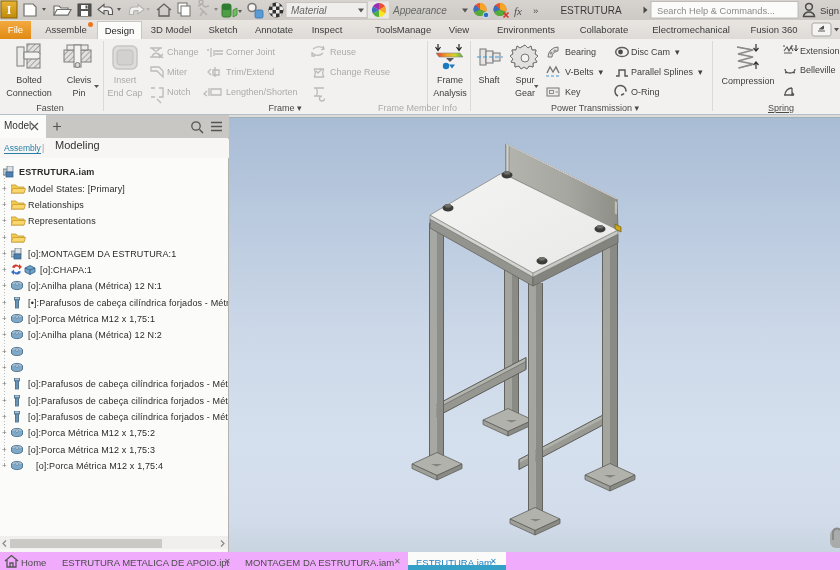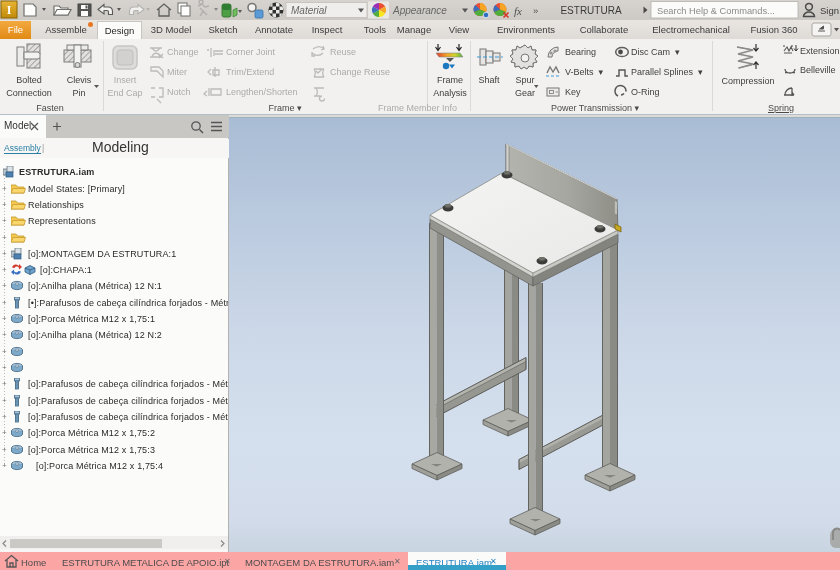--- a/index.html
+++ b/index.html
@@ -15,21 +15,21 @@
 .smallrow{position:absolute;height:11px;font-size:9px;color:#404040;line-height:11px;white-space:nowrap;}
 .gray{color:#ababa9;}
 
 #main{position:absolute;left:0;top:115px;width:840px;height:437px;}
 #browser{position:absolute;left:0;top:0;width:229px;height:437px;background:#f7f6f5;border-right:1px solid #b4b2af;}
 #viewport{position:absolute;left:229px;top:0;width:611px;height:437px;}
 
 .trow{position:absolute;left:0;height:16px;font-size:9px;letter-spacing:0.15px;color:#2a2a2a;line-height:16px;white-space:nowrap;}
 .texp{position:absolute;left:1px;width:7px;font-size:8px;color:#777;text-align:center;}
 
-#bottombar{position:absolute;left:0;top:552px;width:840px;height:18px;background:#fca5a5;font-size:9.5px;color:#4c4c4c;}
+#bottombar{position:absolute;left:0;top:552px;width:840px;height:18px;background:#f0abfc;font-size:9.5px;color:#4c4c4c;}
 </style></head>
 <body>
 <div id="titlebar">
 <svg width="840" height="20" style="position:absolute;left:0;top:0">
  <defs>
   <linearGradient id="gold" x1="0" y1="0" x2="0" y2="1">
    <stop offset="0" stop-color="#e8b435"></stop>
           <stop offset="1" stop-color="#c08a0a"></stop>
   </linearGradient>
  </defs>
@@ -125,21 +125,21 @@
 </div>
 <div id="tabrow">
  <div class="rtab" style="left:0;width:31px;background:linear-gradient(#f3a93f,#e18a15);color:#fff;top:1px;height:18px;line-height:18px;">File</div>
  <div class="rtab" style="left:40px;width:52px;">Assemble</div>
  <div style="position:absolute;left:88px;top:2px;width:5px;height:5px;border-radius:50%;background:#e87722;"></div>
  <div class="rtab" style="left:97px;width:45px;background:#fbfbfa;border:1px solid #c9c6c1;border-bottom:none;top:1px;height:18px;line-height:17px;color:#262626;">Design</div>
  <div class="rtab" style="left:146px;width:50px;">3D Model</div>
  <div class="rtab" style="left:203px;width:40px;">Sketch</div>
  <div class="rtab" style="left:250px;width:48px;">Annotate</div>
  <div class="rtab" style="left:306px;width:42px;">Inspect</div>
- <div class="rtab" style="left:354px;width:32px;text-align:right;">Tools</div>
+ <div class="rtab" style="left:370px;width:32px;">Tools</div>
  <div class="rtab" style="left:393px;width:42px;">Manage</div>
  <div class="rtab" style="left:444px;width:30px;">View</div>
  <div class="rtab" style="left:488px;width:76px;">Environments</div>
  <div class="rtab" style="left:571px;width:66px;">Collaborate</div>
  <div class="rtab" style="left:641px;width:100px;">Electromechanical</div>
  <div class="rtab" style="left:746px;width:56px;">Fusion 360</div>
  <svg width="28" height="16" style="position:absolute;left:811px;top:2px;">
   <rect x="1" y="1" width="19" height="13" rx="2" fill="#f5f4f2" stroke="#a8a6a2"></rect>
   <path d="M7 9 l7 0 M8.5 7 l4 -3 l0 3 z" stroke="#555" fill="#555" stroke-width="1"></path>
   <path d="M23 6 l5 0 l-2.5 3.5 z" fill="#555"></path>
@@ -328,21 +328,21 @@
       <path d="M31 8 l7 7 m0 -7 l-7 7" stroke="#555" stroke-width="1.2"></path>
       <path d="M53 11.5 l8 0 m-4 -4 l0 8" stroke="#555" stroke-width="1.2"></path>
       <circle cx="196" cy="11" r="4.2" fill="none" stroke="#555" stroke-width="1.3"></circle>
           <line x1="199.5" y1="14.5" x2="203" y2="18" stroke="#555" stroke-width="1.5"></line>
       <path d="M211 7.5 l11 0 m-11 4 l11 0 m-11 4 l11 0" stroke="#555" stroke-width="1.4"></path>
      </svg>
    </div>
    <div style="position:absolute;left:0;top:24px;width:229px;height:19px;background:#f7f6f5;">
     <span style="position:absolute;left:4px;top:4px;font-size:8.5px;color:#2a7fa4;border-bottom:1px solid #2a7fa4;">Assembly</span>
     <span style="position:absolute;left:42px;top:4px;font-size:8.5px;color:#999;">|</span>
-    <span style="position:absolute;left:55px;top:0;font-size:14px;color:#333;margin-left:37px;">Modeling</span>
+    <span style="position:absolute;left:55px;top:0;font-size:11px;color:#333;">Modeling</span>
    </div>
    <div style="position:absolute;left:0;top:43px;width:228px;height:378px;background:#fbfbfa;"></div>
    <div style="position:absolute;left:4px;top:60px;width:1px;height:290px;background:repeating-linear-gradient(#bbb 0,#bbb 1px,transparent 1px,transparent 3px);"></div>
    <div class="trow" style="top:49px;font-weight:bold;">
         <svg width="13" height="12" style="position:absolute;left:3px;top:2px">
           <use href="#i-asm"></use>
         </svg>
         <span style="position:absolute;left:19px;">ESTRUTURA.iam</span>
       </div>
    <div class="trow" style="top:65.6px;width:228px;overflow:hidden;">

